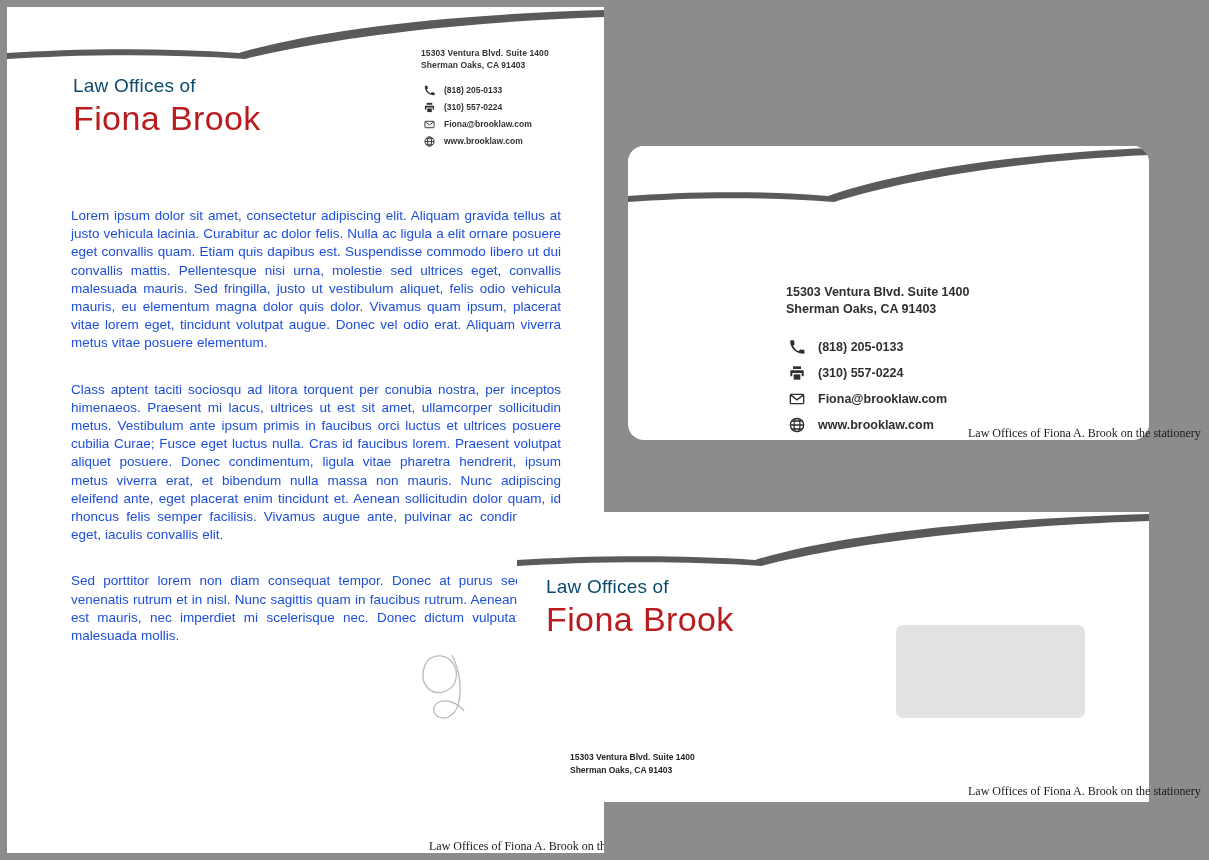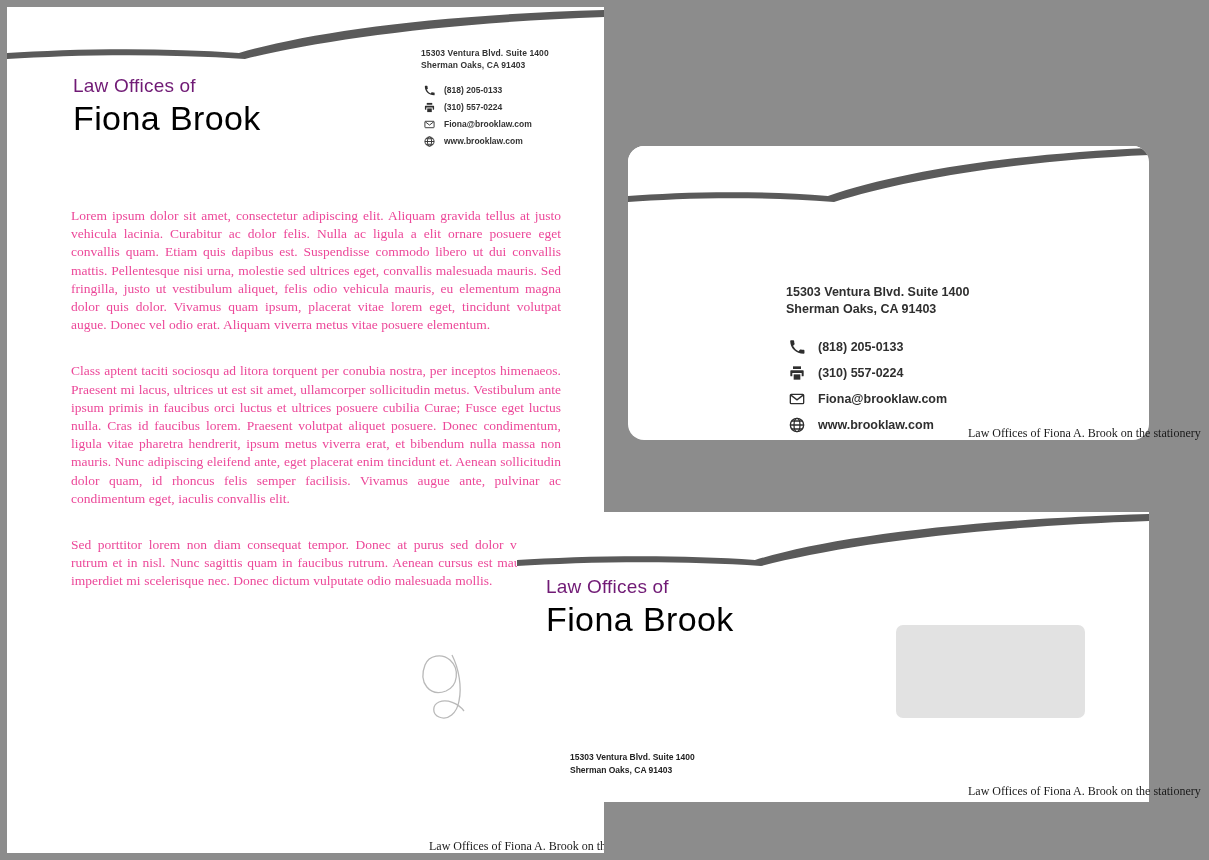--- a/index.html
+++ b/index.html
@@ -34,25 +34,25 @@
     left: 0;
     top: 0;
     width: 100%;
     pointer-events: none;
   }
 
   .logo-block {
     position: absolute;
   }
   .logo-small {
-    color: #701a75;
+    color: #0c4a6e;
     letter-spacing: 0.2px;
   }
   .logo-big {
-    color: #000000;
+    color: #b91c1c;
     letter-spacing: 0.4px;
     font-weight: normal;
   }
 
   #letterhead .logo-block { left: 66px; top: 68px; }
   #letterhead .logo-small { font-size: 19px; font-family: "Liberation Sans", sans-serif; }
   #letterhead .logo-big   { font-size: 34px; line-height: 40px; margin-top: 1px; }
 
   
   #lh-contact {
@@ -93,22 +93,22 @@
   #lh-body {
     position: absolute;
     left: 64px;
     top: 200px;
     width: 490px;
   }
   #lh-body p {
     margin: 0 0 28px 0;
     font-size: 13.5px;
     line-height: 18.2px;
-    color: #ec4899;
-    font-family: Liberation Serif, serif;
+    color: #1d4ed8;
+    font-family: Liberation Sans, sans-serif;
     text-align: justify;
     word-spacing: 0.2px;
   }
 
   
   .footer-note {
     position: absolute;
     font-family: "Liberation Serif", serif;
     font-size: 12px;
     color: #1a1a1a;

